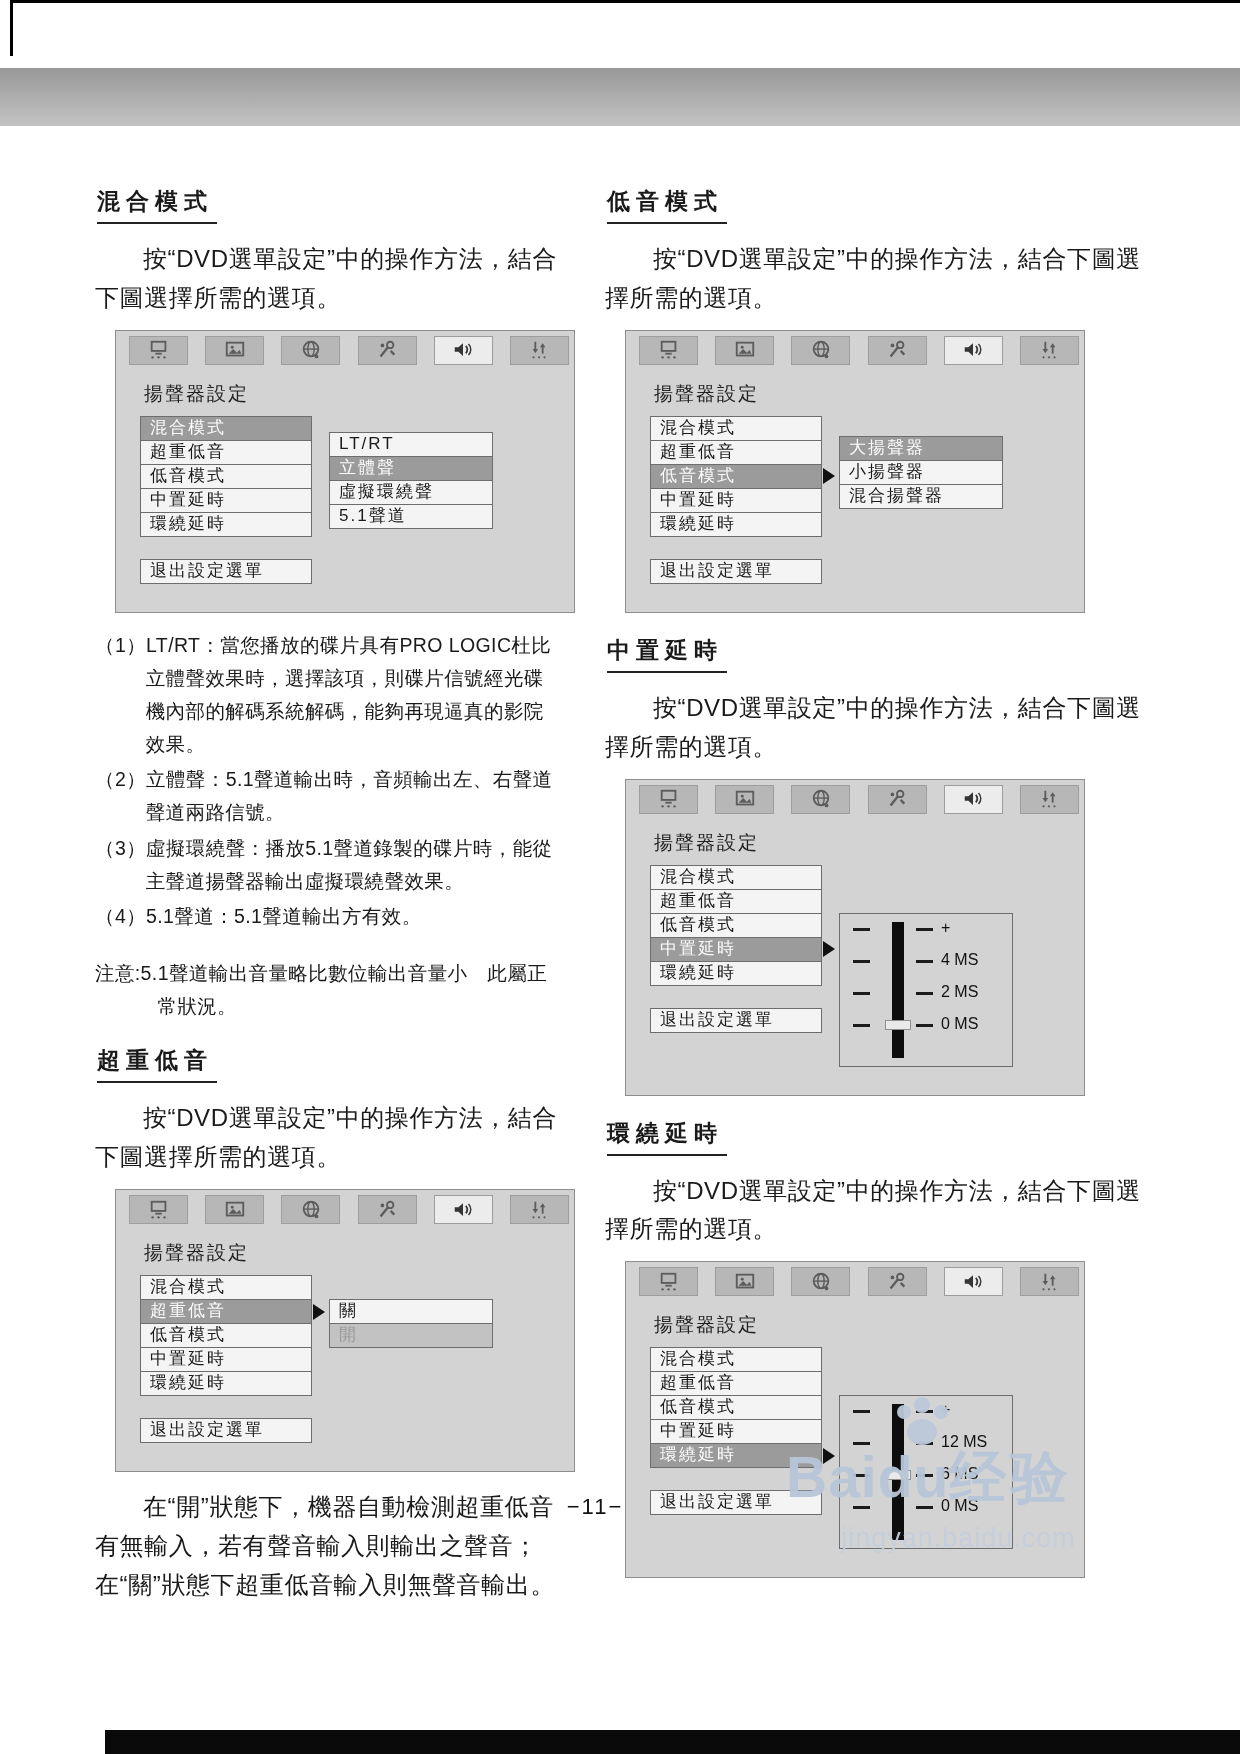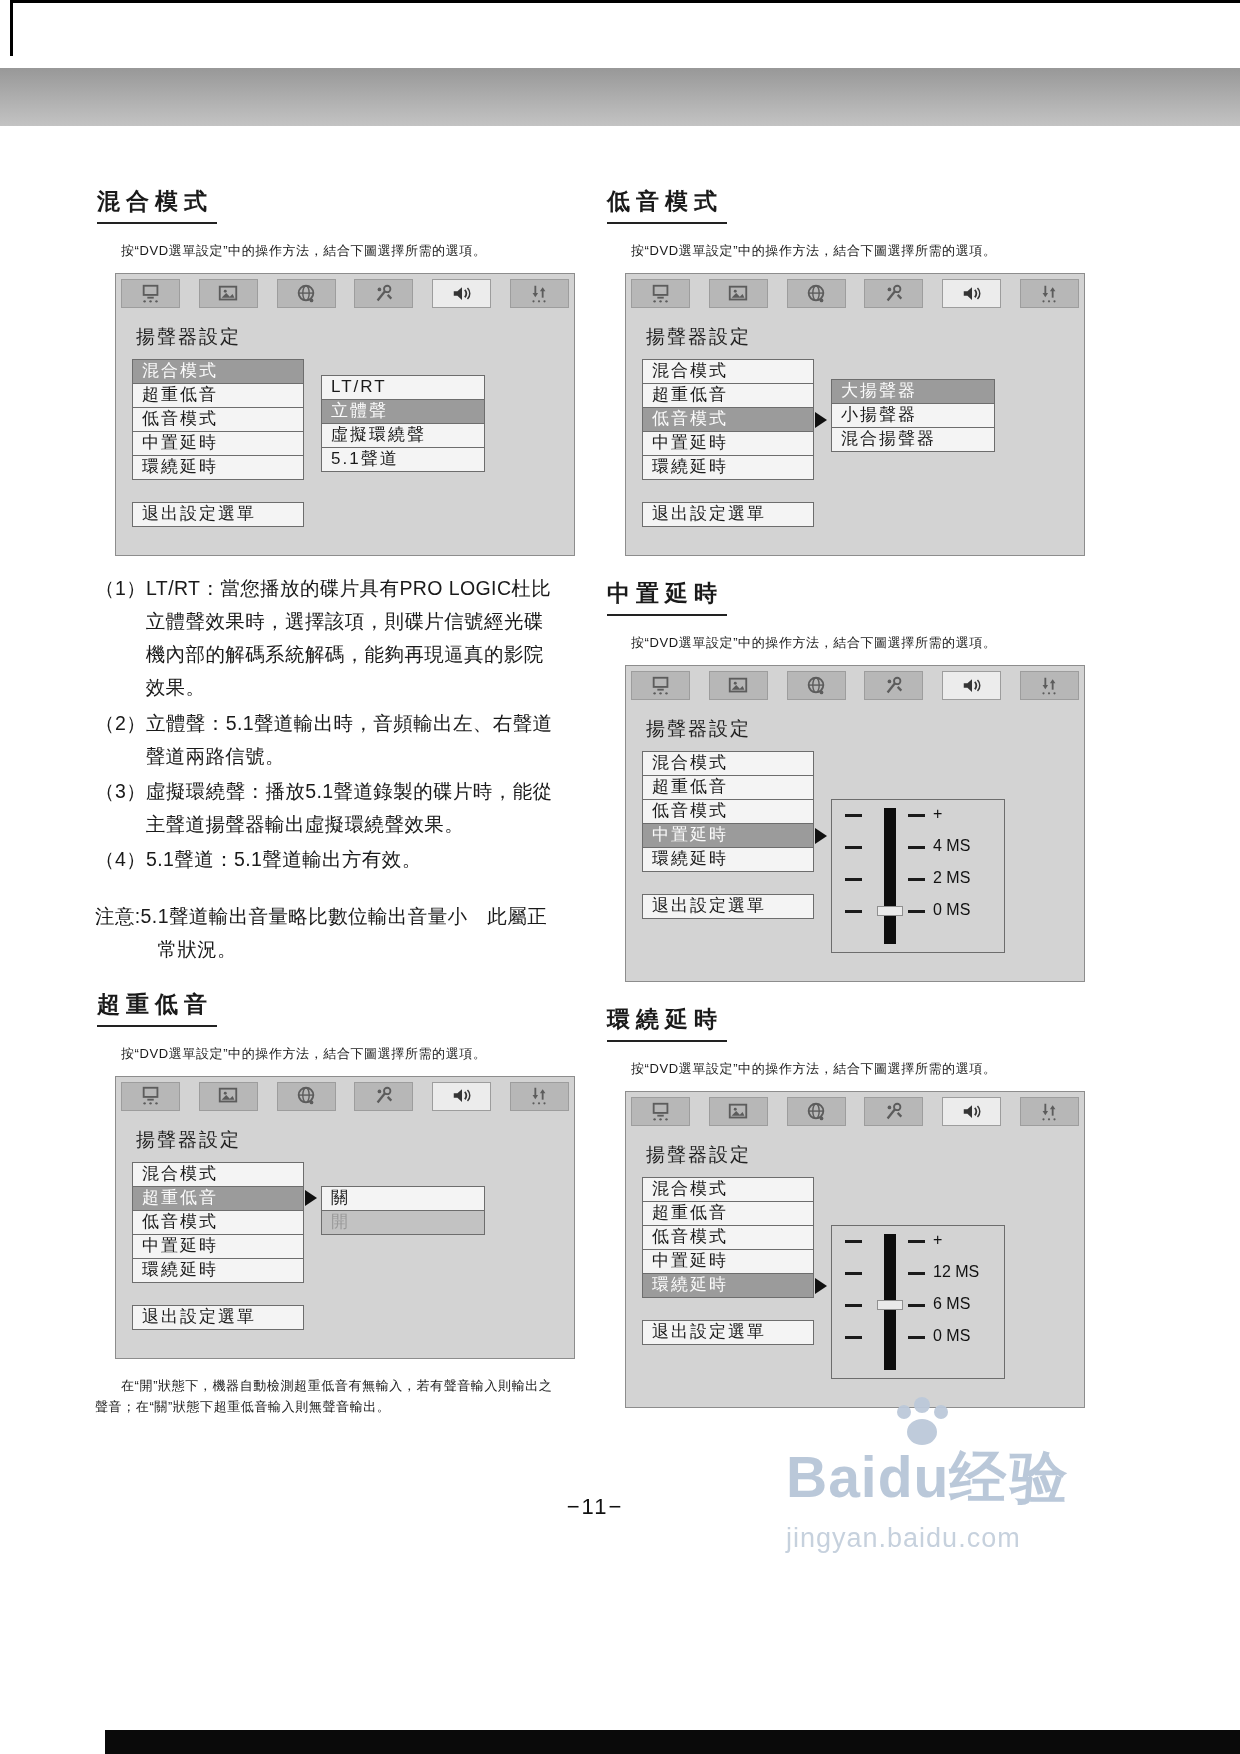--- a/index.html
+++ b/index.html
@@ -14,27 +14,27 @@
     background:linear-gradient(180deg,#989898,#c3c3c3); }
   .bottom-bar { position:absolute; bottom:0; left:105px; right:0; height:24px; background:#0a0a0a; }
 
   .content { position:absolute; top:186px; left:95px; width:1062px; display:flex; gap:44px; }
   .col-left { width:466px; }
   .col-right { width:552px; }
   section { margin-bottom:22px; }
 
   h2.sec { font-size:23px; font-weight:bold; letter-spacing:6px; margin:0 0 16px 2px;
     padding:0 4px 5px 0; border-bottom:2px solid #222; display:inline-block; }
-  .para { font-size:13px; line-height:1.62; text-indent:2em; margin:0 0 12px 0; letter-spacing:0.6px; }
+  .para { font-size:24px; line-height:1.62; text-indent:2em; margin:0 0 12px 0; letter-spacing:0.6px; }
   .notes { font-size:19.5px; line-height:1.7; margin-top:14px; }
   .note { margin:2px 0; padding-left:2.6em; text-indent:-2.6em; letter-spacing:0.4px; }
   .note.notice { padding-left:3.2em; text-indent:-3.2em;margin-top:24px; }
 
   
-  .dvd { width:460px; background:#d3d3d3; border:1px solid #8d8d8d; padding:0 0 28px 0;
+  .dvd { width:460px; background:#d3d3d3; border:1px solid #8d8d8d; padding:0 0 28px 8px;
     margin:4px 0 16px 20px; box-sizing:border-box; }
   .tabs { display:flex; justify-content:space-between; padding:5px 5px 4px 5px; }
   .tab { width:59px; height:29px; background:#b7b7b7; border:1px solid #9d9d9d;
     display:flex; align-items:center; justify-content:center; color:#5c5c5c; box-sizing:border-box; }
   .tab.active { background:#ececec; color:#353535; }
   .tab svg { width:22px; height:22px; }
   .dvd-title { font-size:19px; margin:12px 0 9px 20px; color:#222; letter-spacing:2px; }
   .dvd-body { display:flex; padding-left:16px; }
   .menu-col { width:172px; flex:none; }
   .mi { box-sizing:border-box; width:100%; height:25px; line-height:22px; border:1px solid #6d6d6d;
@@ -60,21 +60,21 @@
 
   .pageno { position:absolute; top:1494px; left:95px; width:1000px; text-align:center;
     font-size:22px; letter-spacing:2px; color:#111; }
 
   
   .wm { position:absolute; left:786px; top:1398px; width:345px; opacity:0.95; }
   .wm-paw { position:absolute; left:104px; top:-2px; }
   .wm-brand { margin-top:42px; font-size:57px; font-weight:bold; color:#b7c6d8;
     letter-spacing:1px; white-space:nowrap; }
   .wm-brand .cjk { letter-spacing:4px; }
-  .wm-domain { margin-top:6px; text-align:left; font-size:27px; color:#c4cfdc; letter-spacing:1px; }
+  .wm-domain { margin-top:6px; text-align:center; font-size:27px; color:#c4cfdc; letter-spacing:1px; }
 
   .hidden-defs { position:absolute; width:0; height:0; overflow:hidden; }
 </style>
 </head>
 <body>
 
 <svg class="hidden-defs" aria-hidden="true">
   <defs>
     <symbol id="ic-system" viewBox="0 0 24 24">
       <rect x="4" y="3" width="15" height="10" fill="none" stroke="currentColor" stroke-width="2"></rect>

